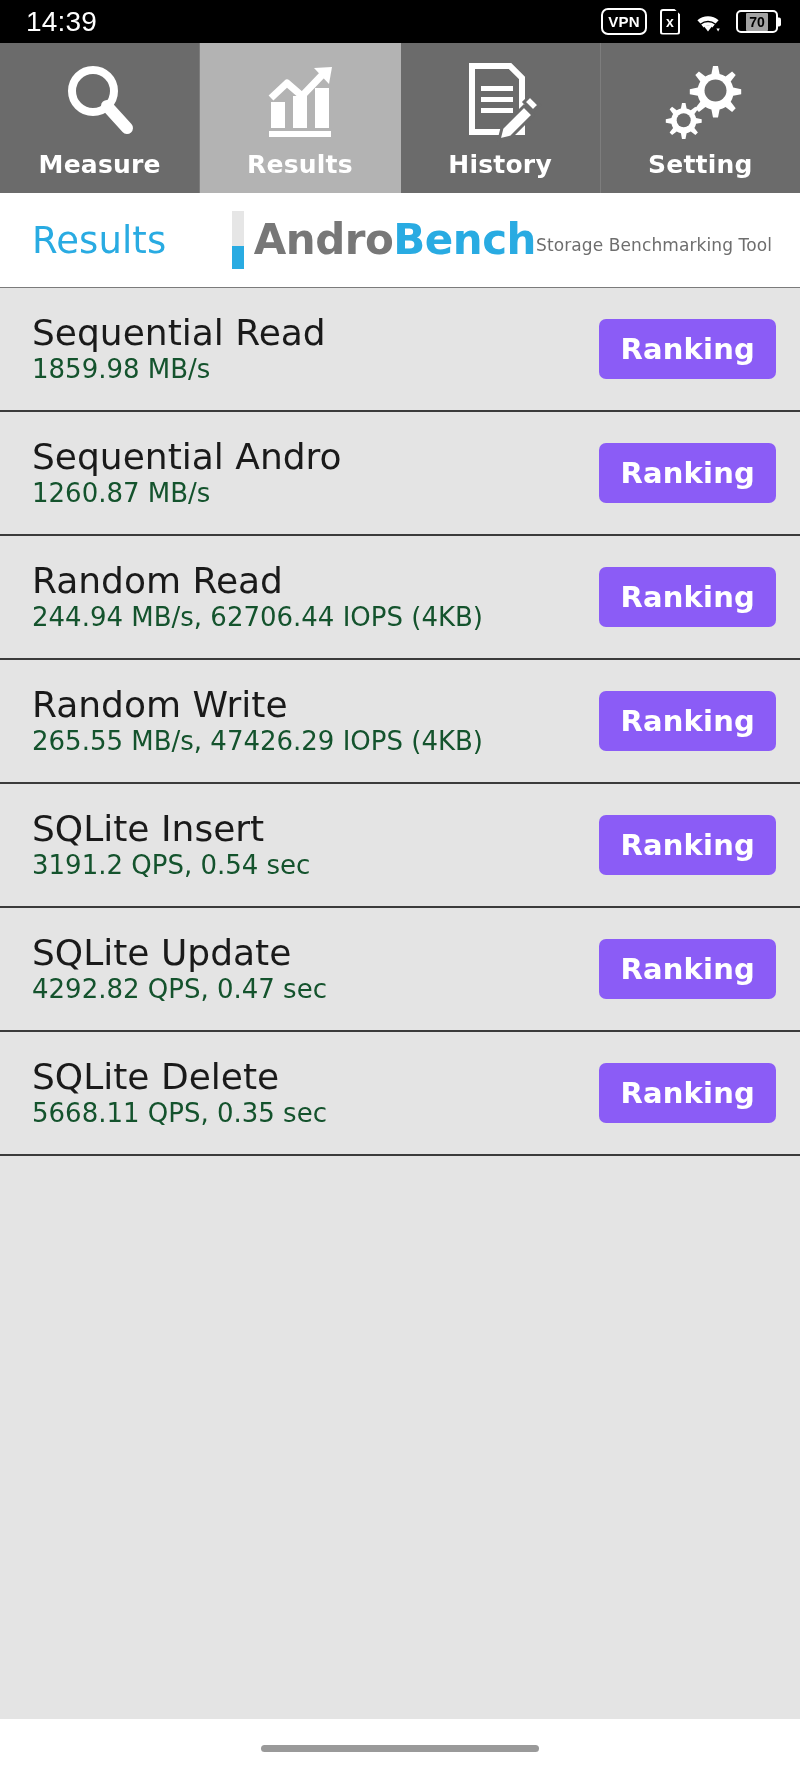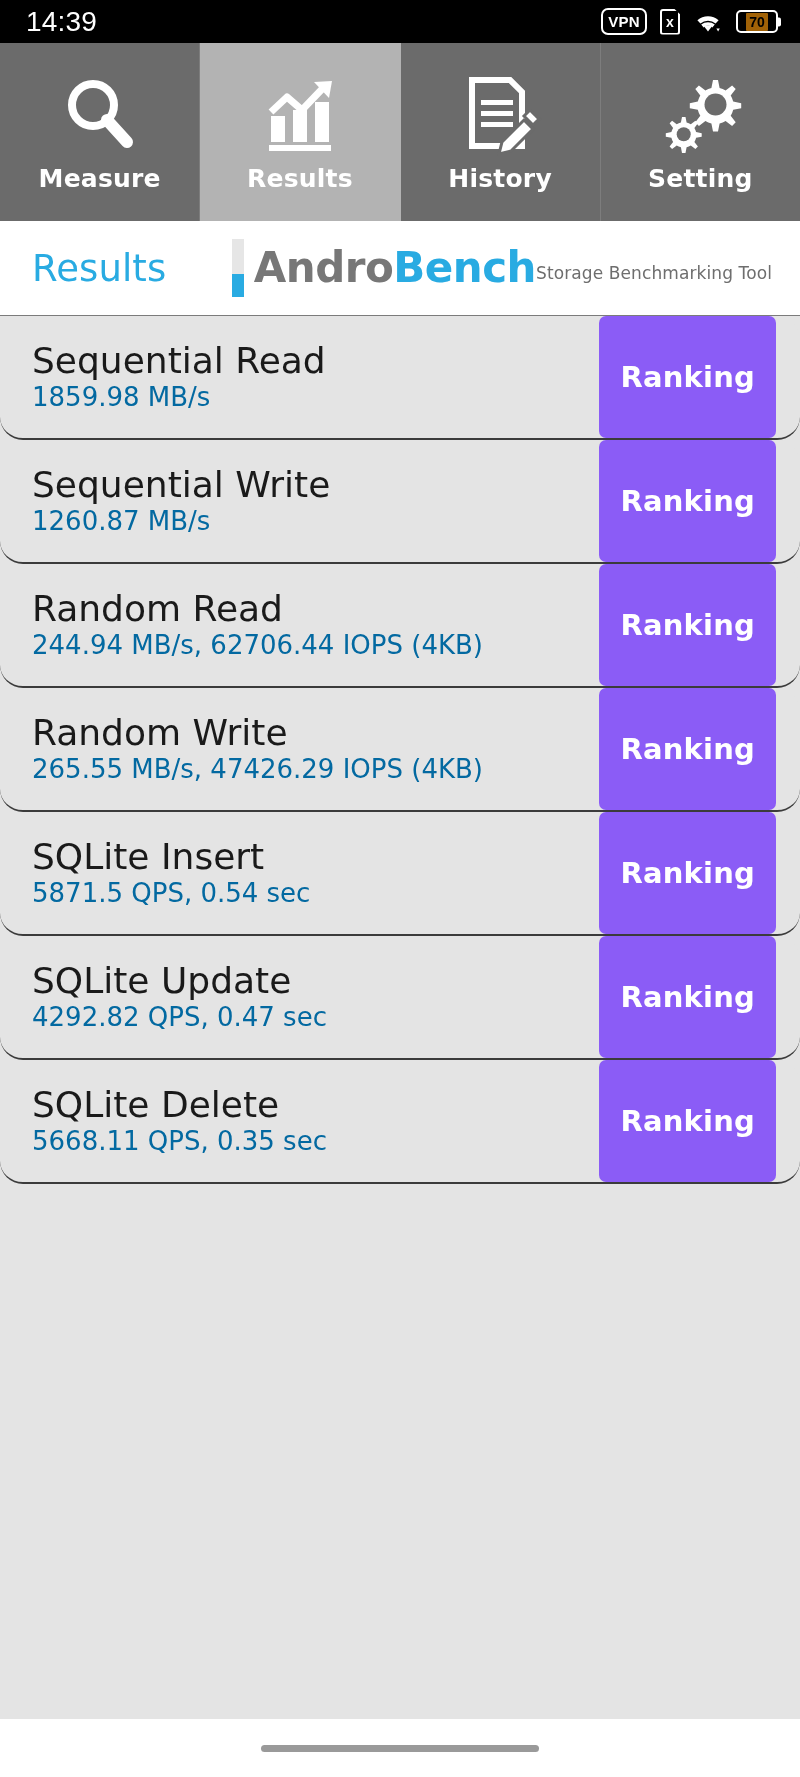--- a/index.html
+++ b/index.html
@@ -38,27 +38,27 @@
   .batt {
     position:relative; width:42px; height:23px;
     border:2.4px solid #fff; border-radius:5px;
     display:flex; align-items:center; justify-content:center;
   }
   .batt:after {
     content:""; position:absolute; right:-5px; top:50%; transform:translateY(-50%);
     width:3px; height:9px; background:#fff; border-radius:0 2px 2px 0;
   }
   .batt .lvl {
-    font-size:14px; font-weight:bold; color:#000; background:#a16207;
+    font-size:14px; font-weight:bold; color:#000; background:#a3a3a3;
     line-height:1; padding:2px 3px; border-radius:1px;
     font-family:"Liberation Sans", sans-serif;
   }
 
   
-  .tabbar { display:flex; height:178px; flex:0 0 auto; background:#6b6b6b; }
+  .tabbar { display:flex; height:150px; flex:0 0 auto; background:#6b6b6b; }
   .tab {
     flex:1 1 0; display:flex; flex-direction:column;
     align-items:center; justify-content:center;
     background:#6b6b6b; position:relative; gap:2px;
     border-right:1px solid #7d7d7d;
   }
   .tab:last-child { border-right:none; }
   .tab.active { background:#b3b3b3; border-right-color:#b3b3b3; }
   .tab-icon { height:84px; display:flex; align-items:flex-end; justify-content:center; }
   .tab-label {
@@ -92,31 +92,30 @@
   .brand-tag {
     font-size:17px; color:#6e6e6e; margin-top:16px;
     font-family:"DejaVu Sans", sans-serif; letter-spacing:0.1px;
   }
 
   
   .results { background:#e4e4e4; flex:1 1 auto; display:flex; flex-direction:column; }
   .result-row {
     position:relative; height:124px; flex:0 0 auto;
     background:#e4e4e4; border-bottom:2px solid #3b3b3b;
-    display:flex; justify-content:space-between;
+    display:flex; align-items:center; justify-content:space-between;
     padding:0 24px 0 32px;
-    border-radius:23px;
   }
   .row-texts { display:flex; flex-direction:column; justify-content:center; gap:2px; }
   .row-title {
     font-size:36px; color:#1a1a1a; line-height:1.12;
     font-family:"DejaVu Sans", sans-serif; font-weight:normal;
   }
   .row-value {
-    font-size:26px; color:#0369a1; line-height:1.15;
+    font-size:26px; color:#14532d; line-height:1.15;
     font-family:"DejaVu Sans", sans-serif;
   }
   .ranking-btn {
     background:#8b5cf6; color:#ffffff; border:none; border-radius:7px;
     font-size:29px; font-weight:bold; font-family:"DejaVu Sans", sans-serif;
     padding:13px 21px; cursor:pointer; white-space:nowrap;
     letter-spacing:0.2px;
   }
   .list-filler { flex:1 1 auto; background:#e4e4e4; }
 
@@ -229,21 +228,21 @@
   <div class="results" id="results-list">
     <div class="result-row">
         <div class="row-texts">
           <div class="row-title">Sequential Read</div>
           <div class="row-value">1859.98 MB/s</div>
         </div>
         <button class="ranking-btn">Ranking</button>
       </div>
       <div class="result-row">
         <div class="row-texts">
-          <div class="row-title">Sequential Write</div>
+          <div class="row-title">Sequential Andro</div>
           <div class="row-value">1260.87 MB/s</div>
         </div>
         <button class="ranking-btn">Ranking</button>
       </div>
       <div class="result-row">
         <div class="row-texts">
           <div class="row-title">Random Read</div>
           <div class="row-value">244.94 MB/s, 62706.44 IOPS (4KB)</div>
         </div>
         <button class="ranking-btn">Ranking</button>
@@ -251,21 +250,21 @@
       <div class="result-row">
         <div class="row-texts">
           <div class="row-title">Random Write</div>
           <div class="row-value">265.55 MB/s, 47426.29 IOPS (4KB)</div>
         </div>
         <button class="ranking-btn">Ranking</button>
       </div>
       <div class="result-row">
         <div class="row-texts">
           <div class="row-title">SQLite Insert</div>
-          <div class="row-value">5871.5 QPS, 0.54 sec</div>
+          <div class="row-value">3191.2 QPS, 0.54 sec</div>
         </div>
         <button class="ranking-btn">Ranking</button>
       </div>
       <div class="result-row">
         <div class="row-texts">
           <div class="row-title">SQLite Update</div>
           <div class="row-value">4292.82 QPS, 0.47 sec</div>
         </div>
         <button class="ranking-btn">Ranking</button>
       </div>

